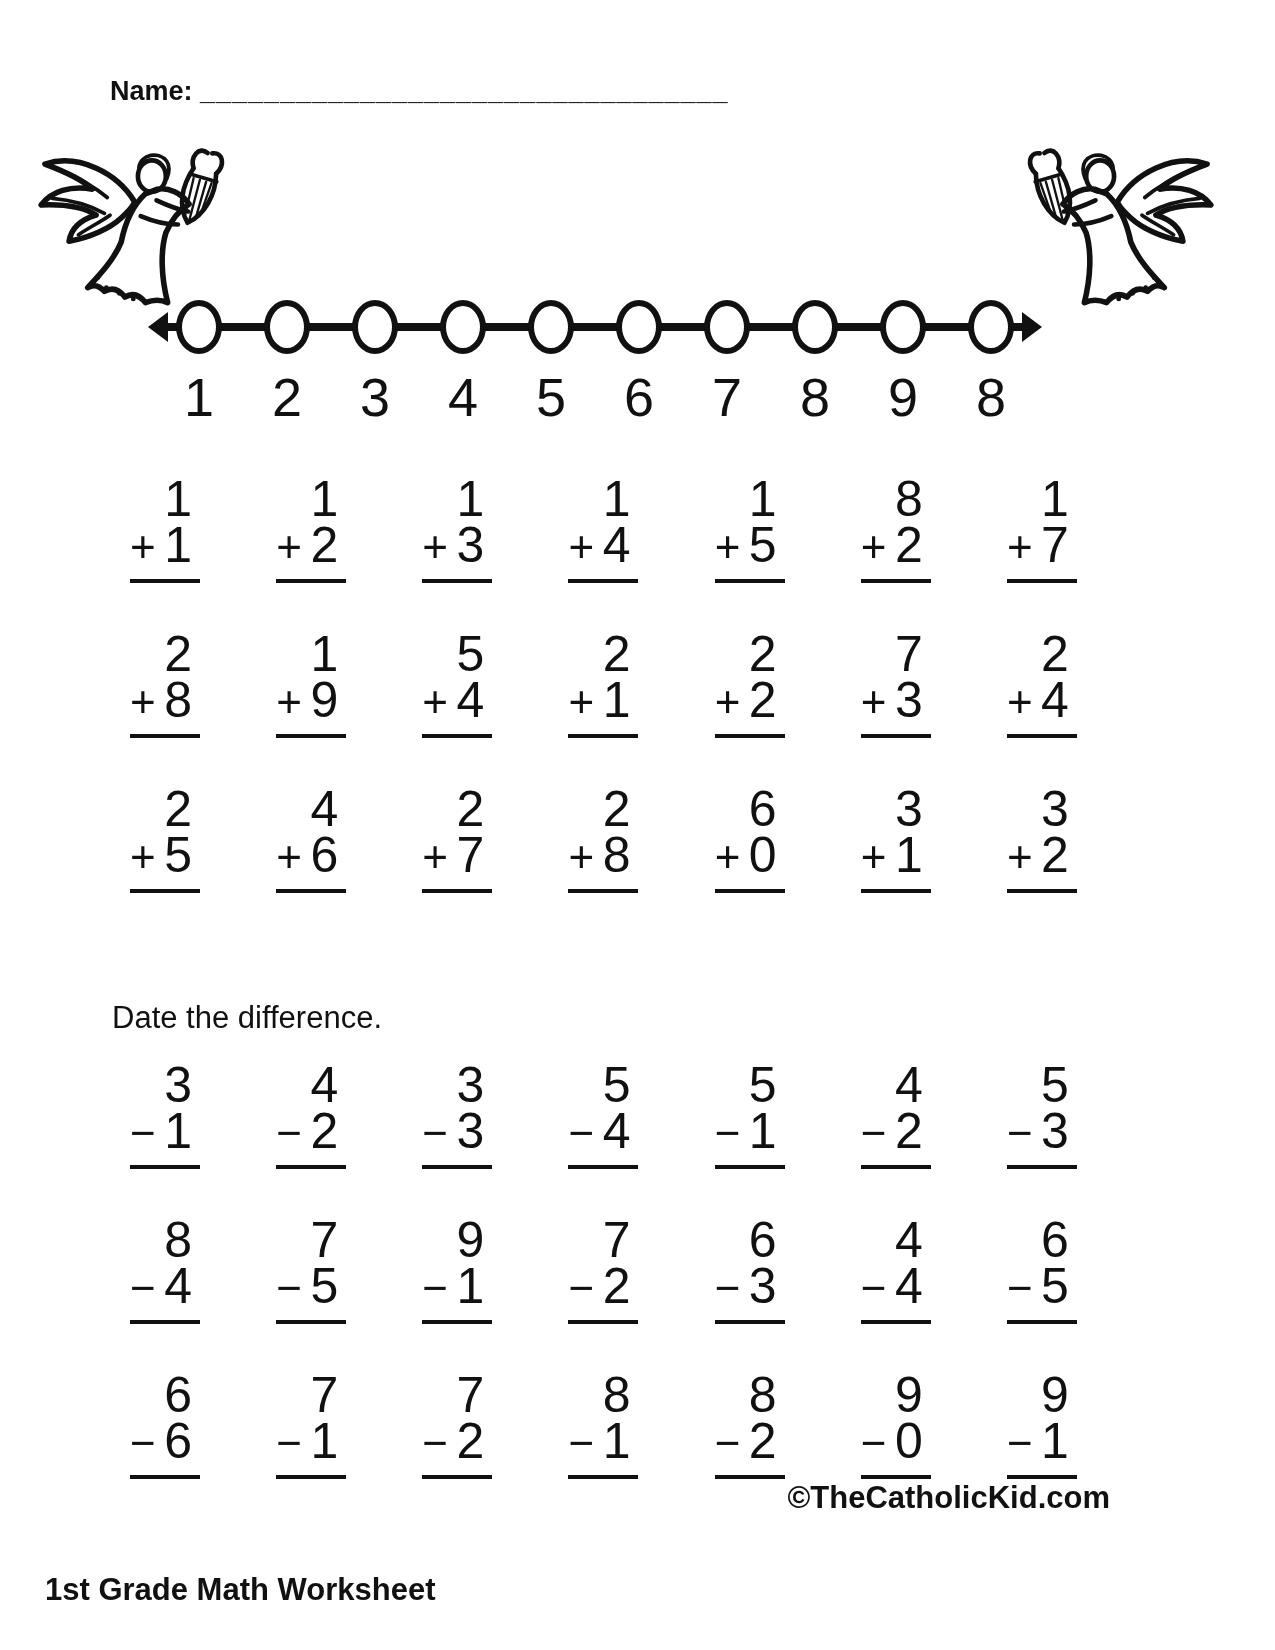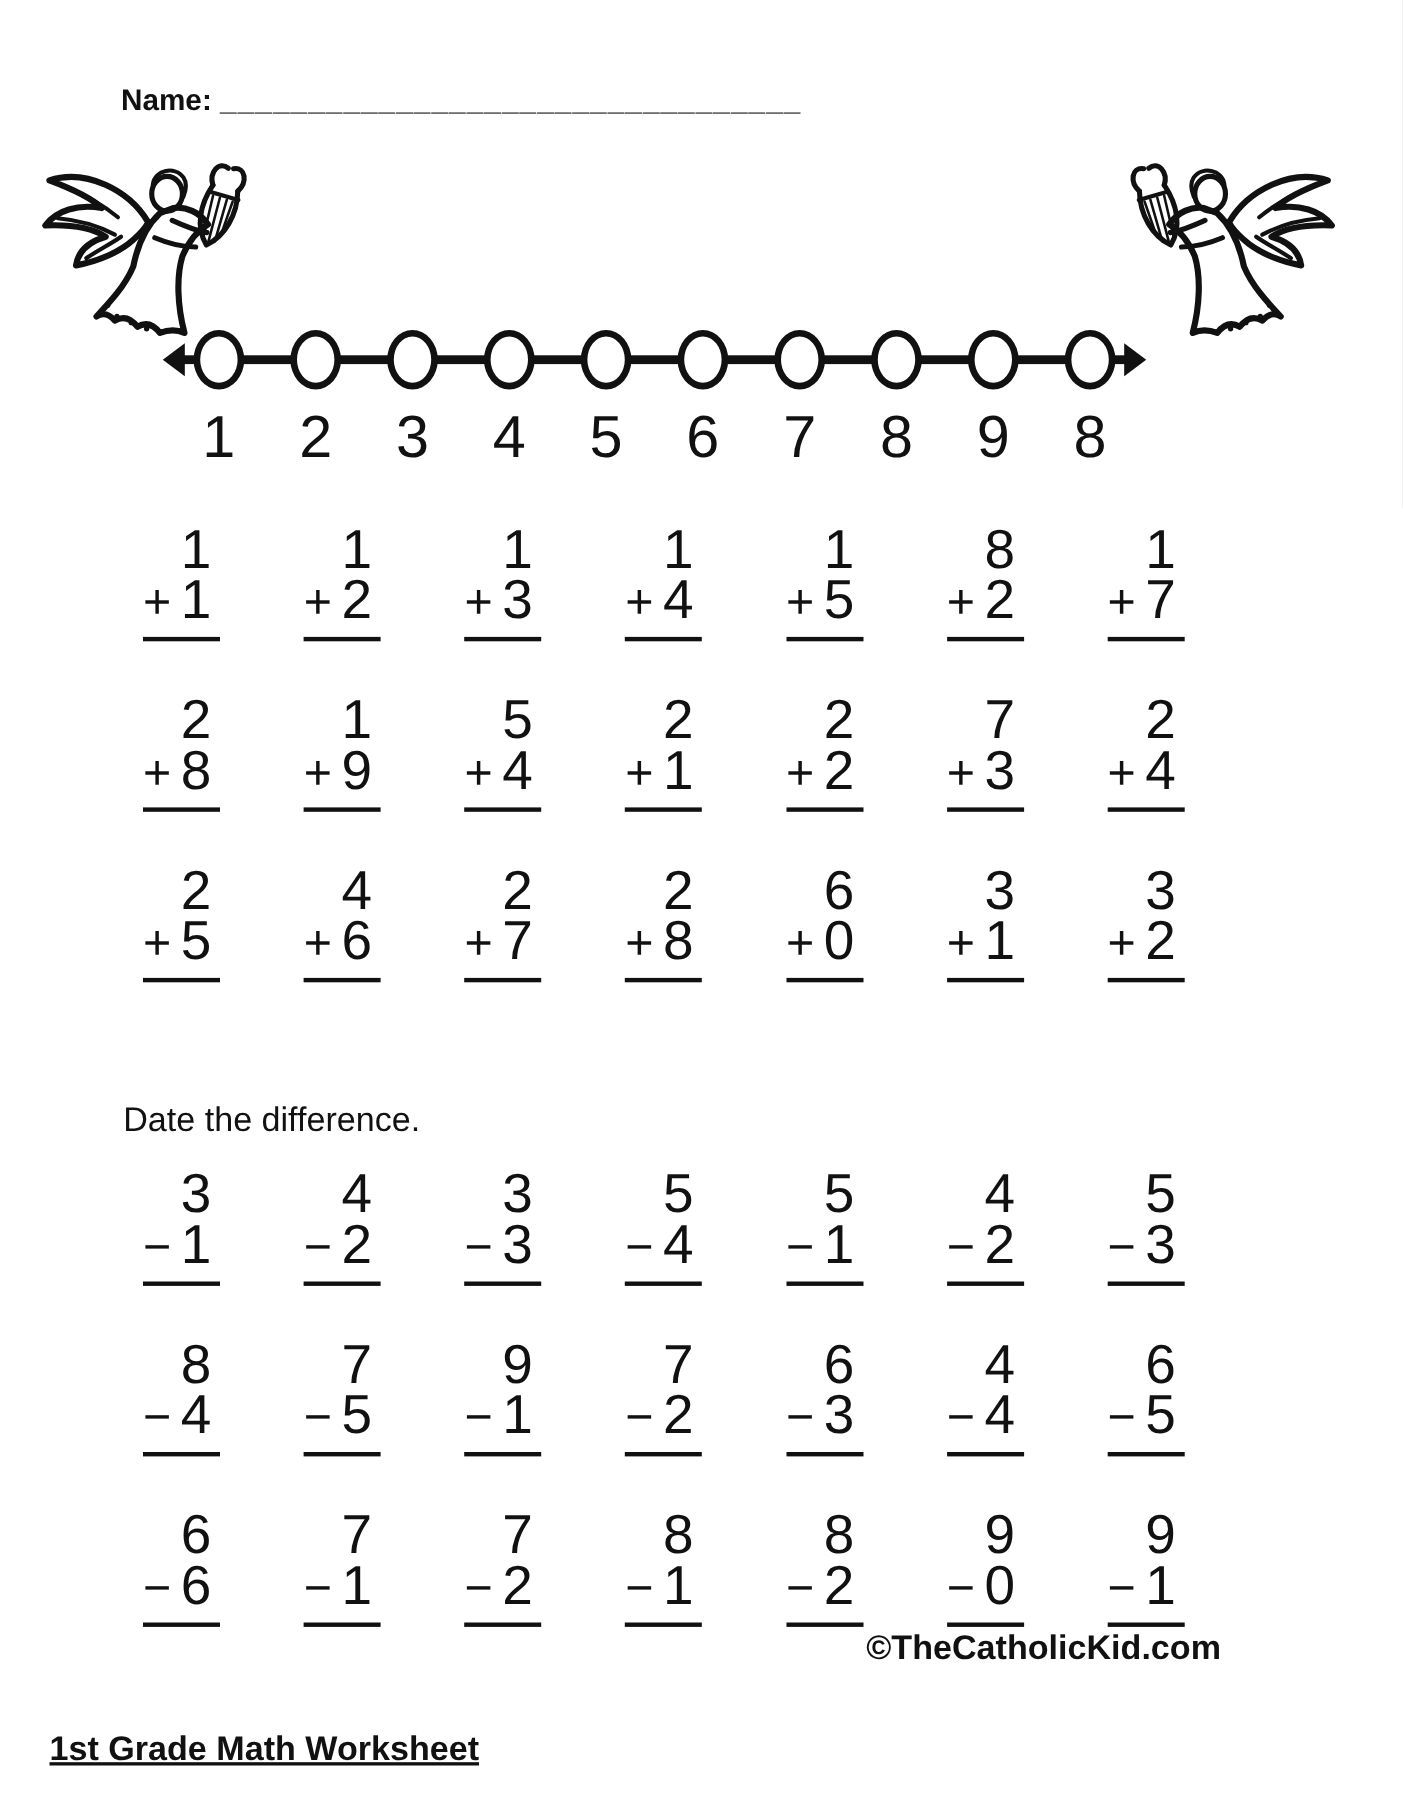--- a/index.html
+++ b/index.html
@@ -58,21 +58,21 @@
     display:grid; grid-template-columns:repeat(7,1fr);
     row-gap:48px; justify-items:center;
   }
   .problem { width:70px; font-size:50px; line-height:46px; }
   .p-top { text-align:right; padding-right:8px; height:46px; }
   .p-bottom { display:flex; justify-content:space-between; align-items:baseline; padding-right:8px; height:46px; }
   .p-op { font-size:44px; }
   .p-line { margin-top:11px; border-top:4px solid #111; height:0; }
 
   
-  .footer-left  { position:absolute; top:1572px; left:45px;  font-size:31px; font-weight:bold;text-decoration:underline; }
+  .footer-left  { position:absolute; top:1572px; left:45px;  font-size:31px; font-weight:bold; }
   .footer-right { position:absolute; top:1480px; right:165px; font-size:31px; font-weight:bold; }
 
   svg .ln { fill:none; stroke:#111; stroke-linecap:round; stroke-linejoin:round; }
 </style>
 </head>
 <body>
 
 <div class="page">
 
   <div class="hdr-group hdr-name">

